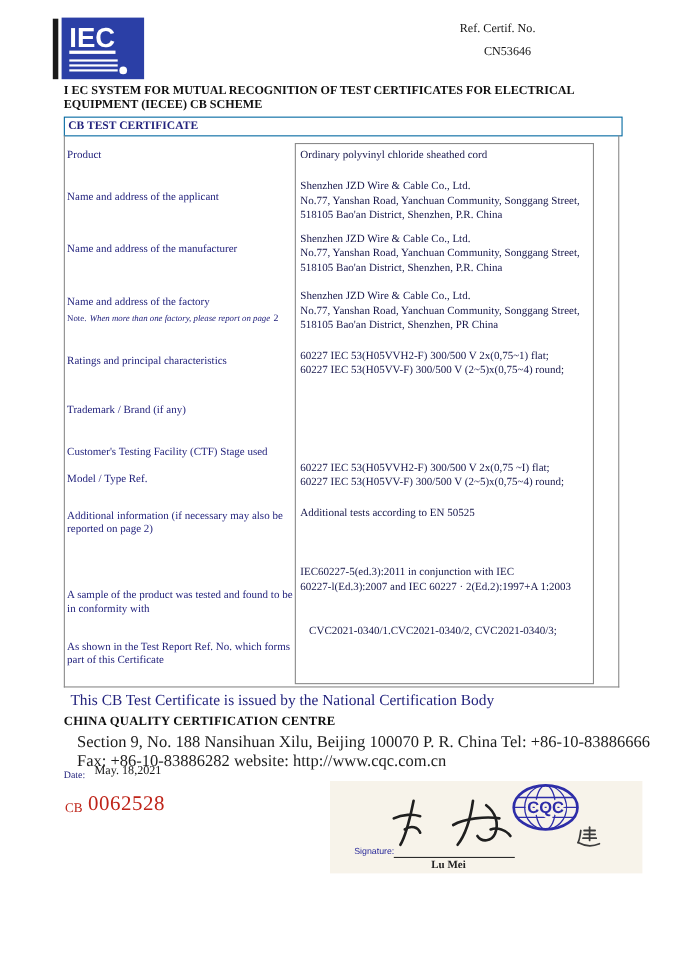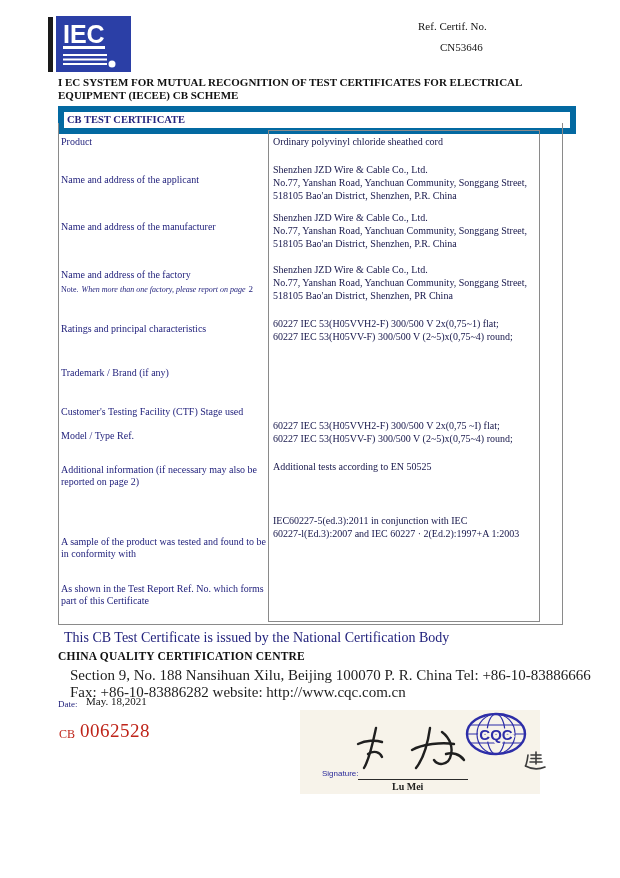--- a/index.html
+++ b/index.html
@@ -6,41 +6,41 @@
   .page{position:relative;width:620px;height:878px;background:#ffffff;overflow:hidden;
         font-family:"Liberation Serif","DejaVu Serif",serif;color:#1b1b4e;}
   .abs{position:absolute;}
   
   .iec-bar{left:48px;top:17px;width:5px;height:55px;background:#1a1a1a;}
   .iec-box{left:56px;top:16px;width:75px;height:56px;background:#2b3fa6;}
   .ref-label{left:418px;top:20px;font-size:11px;color:#141414;}
   .ref-num{left:440px;top:41px;font-size:11px;color:#141414;}
   .scheme{left:58px;top:76px;width:508px;font-size:11px;line-height:13px;font-weight:bold;color:#101010;}
   
-  .title-bar{left:58px;top:106px;width:503px;height:16px;border:6px solid #0369a1;
+  .title-bar{left:58px;top:106px;width:503px;height:16px;border:1px solid #0369a1;
              font-size:10.5px;font-weight:bold;color:#23237d;line-height:16px;padding-left:3px;box-sizing:content-box;}
   .outer-box{left:58px;top:123px;width:503px;height:501px;border-left:1px solid #8a8a8a;
              border-right:1px solid #8a8a8a;border-bottom:1px solid #8a8a8a;}
   .inner-box{left:268px;top:130px;width:270px;height:490px;border:1px solid #8a8a8a;}
   .lbl{position:absolute;left:61px;width:204px;font-size:10px;line-height:12px;color:#23237d;}
   .note{position:absolute;left:61px;font-size:8px;color:#23237d;}
   .note .it{font-style:italic;margin-left:3px;}
   .note .sfx{margin-left:3px;font-size:9px;}
   .val{position:absolute;left:273px;width:260px;font-size:10px;line-height:13px;color:#16164a;}
   .val div{white-space:normal;}
   
   .issued{left:64px;top:630px;font-size:14px;color:#23237d;}
   .issuer-name{left:58px;top:650px;font-size:11.5px;font-weight:bold;color:#0f0f0f;letter-spacing:.2px;}
   .issuer-addr{left:70px;top:667px;font-size:15px;color:#1d1d1d;}
   .date-label{left:58px;top:699px;font-size:9px;color:#23237d;}
   .date-value{left:86px;top:695px;font-size:11px;color:#141414;}
   .cb-prefix{left:59px;top:727px;font-size:12px;color:#bf2419;}
   .cb-number{left:80px;top:720px;font-size:19px;color:#bf2419;letter-spacing:.5px;}
   
-  .patch{left:300px;top:710px;width:240px;height:84px;background:#f7f3ea;}
+  .patch{left:300px;top:710px;width:240px;height:84px;background:#f7f3ea;padding-left:44px;}
   .patch .sig-svg{position:absolute;left:46px;top:14px;}
   .patch .cqc-svg{position:absolute;left:165px;top:2px;}
   .patch .jian-svg{position:absolute;left:224px;top:40px;}
   .patch .sig-label{position:absolute;left:22px;top:59px;font-family:"Liberation Sans","DejaVu Sans",sans-serif;
                     font-size:8px;color:#2a2a9a;}
   .patch .sig-line{position:absolute;left:58px;top:69px;width:110px;height:1px;background:#2b2b2b;}
   .patch .sig-name{position:absolute;left:92px;top:71px;font-family:Liberation Serif, serif;
                    font-size:10px;font-weight:bold;color:#222;}
 </style>
 </head>
@@ -110,20 +110,23 @@
     <div>60227 IEC 53(H05VVH2-F) 300/500 V 2x(0,75 ~I) flat;</div>
     <div>60227 IEC 53(H05VV-F) 300/500 V (2~5)x(0,75~4) round;</div>
   </div>
   <div class="val" style="top:460px">
     <div>Additional tests according to EN 50525</div>
   </div>
   <div class="val" style="top:514px">
     <div>IEC60227-5(ed.3):2011 in conjunction with IEC</div>
     <div>60227-l(Ed.3):2007 and IEC 60227 · 2(Ed.2):1997+A 1:2003</div>
   </div>
+  <div class="val" style="top:567px;padding-left:8px">
+    <div>CVC2021-0340/1.CVC2021-0340/2, CVC2021-0340/3;</div>
+  </div>
 
   <div class="abs issued">This CB Test Certificate is issued by the National Certification Body</div>
 
   <div class="abs issuer-name">CHINA QUALITY CERTIFICATION CENTRE</div>
   <div class="abs issuer-addr">Section 9, No. 188 Nansihuan Xilu, Beijing 100070 P. R. China Tel: +86-10-83886666 Fax: +86-10-83886282 website: http://www.cqc.com.cn</div>
   <div class="abs date-label">Date:</div>
   <div class="abs date-value">May. 18,2021</div>
   <div class="abs cb-prefix">CB</div>
   <div class="abs cb-number">0062528</div>
 

